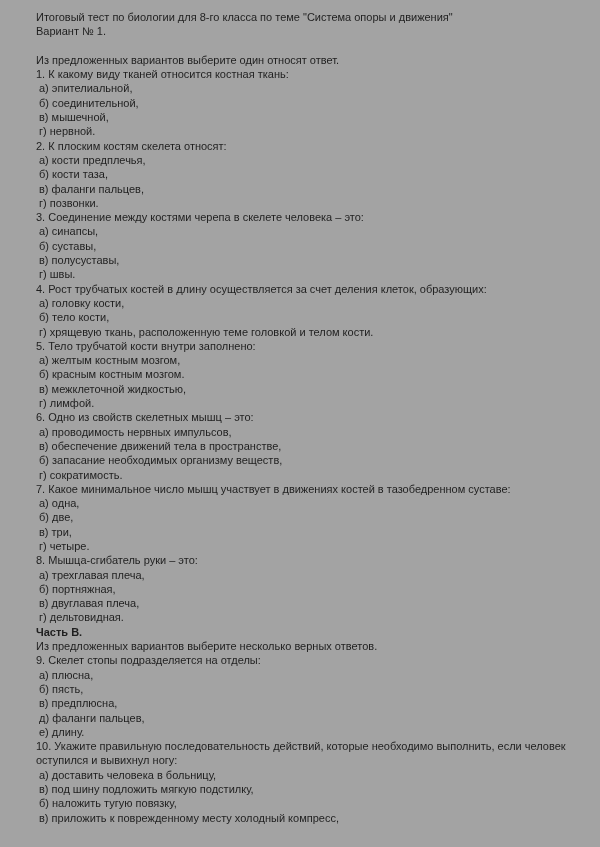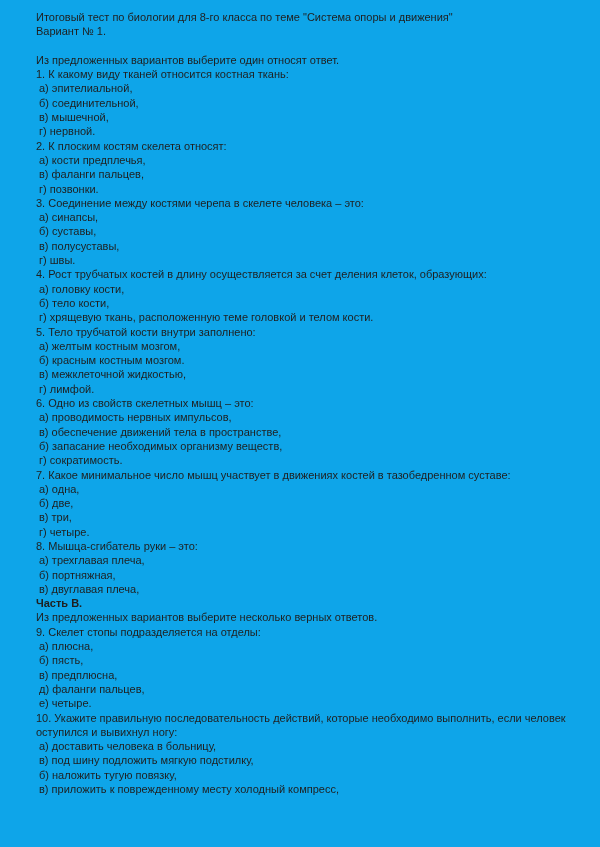--- a/index.html
+++ b/index.html
@@ -11,21 +11,21 @@
     width: 600px;
     height: 847px;
     overflow: hidden;
     font-family: "Liberation Sans", sans-serif;
   }
   .page {
     box-sizing: border-box;
     width: 600px;
     height: 847px;
     padding: 10px 28px 0 36px;
-    background: #0ea5e9;
+    background: #a3a3a3;
     color: #1f1f1f;
     font-size: 11px;
     line-height: 14.3px;
   }
   .line {
     min-height: 14.3px;
     white-space: normal;
   }
   .line.blank {
     height: 14.3px;
@@ -46,20 +46,21 @@
   <div class="line blank"></div>
   <div class="line">Из предложенных вариантов выберите один относят ответ.</div>
   <div id="part-a-questions">
       <div class="line question">1. К какому виду тканей относится костная ткань:</div>
       <div class="line option">а) эпителиальной,</div>
       <div class="line option">б) соединительной,</div>
       <div class="line option">в) мышечной,</div>
       <div class="line option">г) нервной.</div>
       <div class="line question">2. К плоским костям скелета относят:</div>
       <div class="line option">а) кости предплечья,</div>
+      <div class="line option">б) кости таза,</div>
       <div class="line option">в) фаланги пальцев,</div>
       <div class="line option">г) позвонки.</div>
       <div class="line question">3. Соединение между костями черепа в скелете человека – это:</div>
       <div class="line option">а) синапсы,</div>
       <div class="line option">б) суставы,</div>
       <div class="line option">в) полусуставы,</div>
       <div class="line option">г) швы.</div>
       <div class="line question">4. Рост трубчатых костей в длину осуществляется за счет деления клеток, образующих:</div>
       <div class="line option">а) головку кости,</div>
       <div class="line option">б) тело кости,</div>
@@ -76,29 +77,30 @@
       <div class="line option">г) сократимость.</div>
       <div class="line question">7. Какое минимальное число мышц участвует в движениях костей в тазобедренном суставе:</div>
       <div class="line option">а) одна,</div>
       <div class="line option">б) две,</div>
       <div class="line option">в) три,</div>
       <div class="line option">г) четыре.</div>
       <div class="line question">8. Мышца-сгибатель руки – это:</div>
       <div class="line option">а) трехглавая плеча,</div>
       <div class="line option">б) портняжная,</div>
       <div class="line option">в) двуглавая плеча,</div>
+      <div class="line option">г) дельтовидная.</div>
     </div>
   <div class="line bold">Часть В.</div>
   <div class="line">Из предложенных вариантов выберите несколько верных ответов.</div>
   <div id="part-b-questions">
       <div class="line question">9. Скелет стопы подразделяется на отделы:</div>
       <div class="line option">а) плюсна,</div>
       <div class="line option">б) пясть,</div>
       <div class="line option">в) предплюсна,</div>
       <div class="line option">д) фаланги пальцев,</div>
-      <div class="line option">е) четыре.</div>
+      <div class="line option">е) длину.</div>
       <div class="line question">10. Укажите правильную последовательность действий, которые необходимо выполнить, если человек оступился и вывихнул ногу:</div>
       <div class="line option">а) доставить человека в больницу,</div>
       <div class="line option">в) под шину подложить мягкую подстилку,</div>
       <div class="line option">б) наложить тугую повязку,</div>
       <div class="line option">в) приложить к поврежденному месту холодный компресс,</div>
     </div>
 </div>
 
 </body></html>

